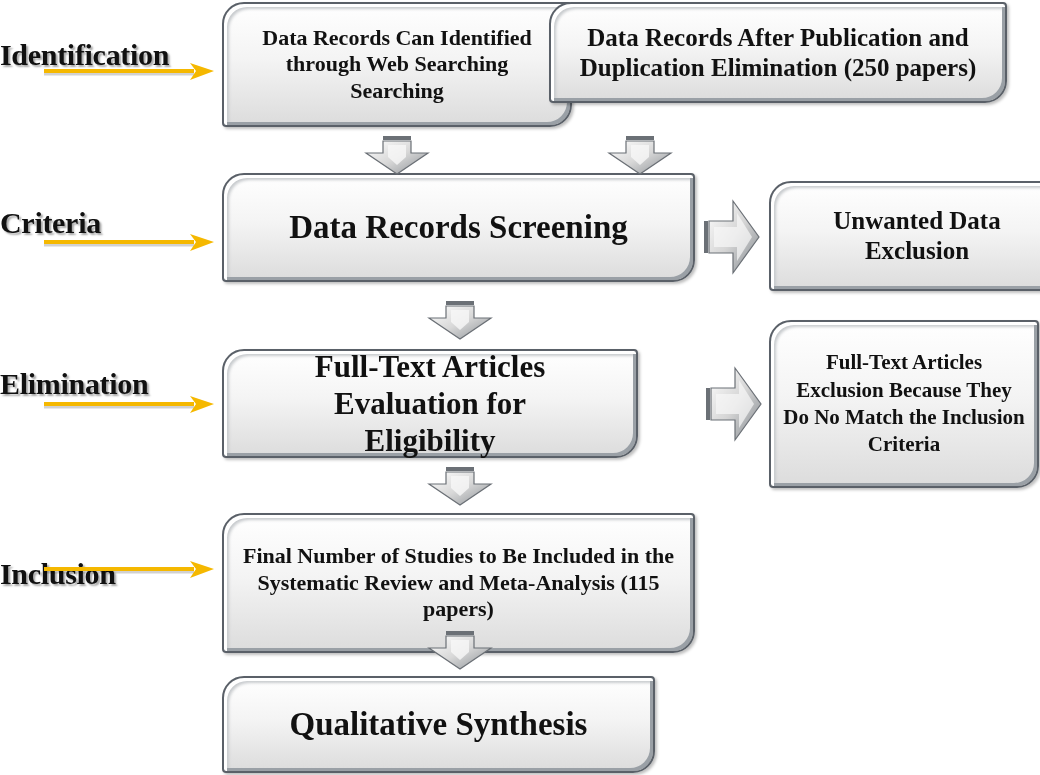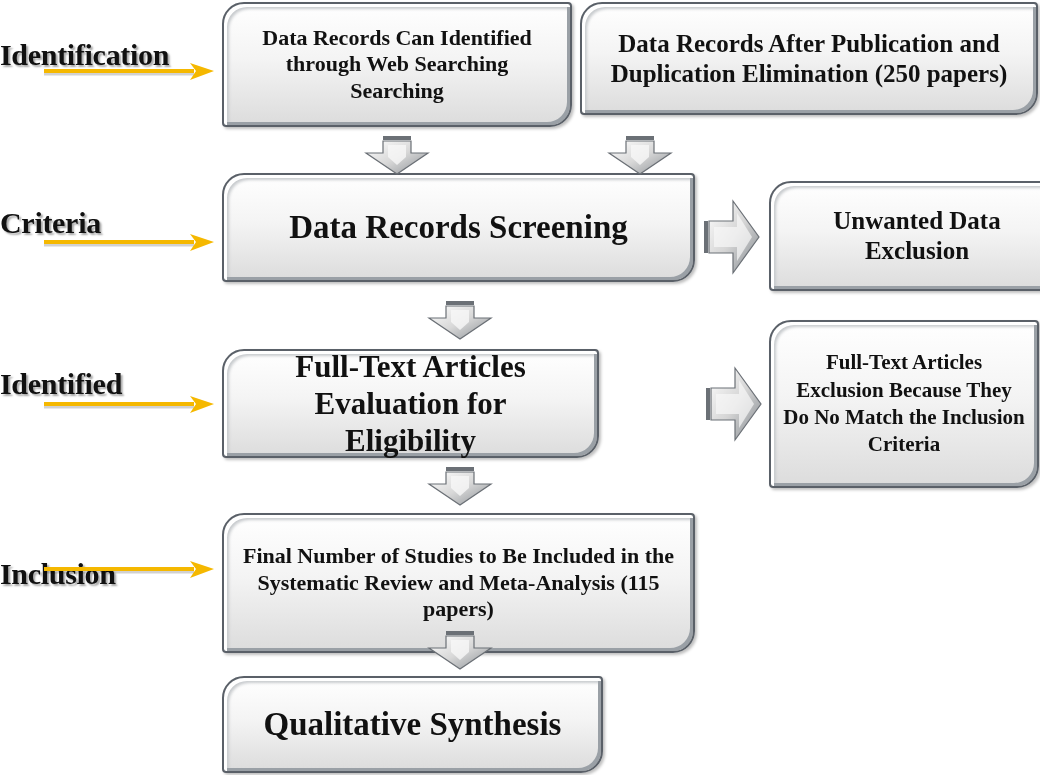--- a/index.html
+++ b/index.html
@@ -31,21 +31,21 @@
     <linearGradient id="grayArrowGradR" x1="0" y1="0" x2="1" y2="1">
       <stop offset="0" stop-color="#ffffff"></stop>
       <stop offset="0.5" stop-color="#d5d5d5"></stop>
       <stop offset="1" stop-color="#80868c"></stop>
     </linearGradient>
   </defs>
 </svg>
 
 <div class="stage-label" style="top:38px;">Identification</div>
 <div class="stage-label" style="top:206px;">Criteria</div>
-<div class="stage-label" style="top:367px;">Identified</div>
+<div class="stage-label" style="top:367px;">Elimination</div>
 <div class="stage-label" style="top:557px;text-align:right;">Inclusion</div>
 
 <svg class="stage-arrow" style="top:62px;" viewBox="0 0 172 20">
   <line x1="0" y1="11" x2="150" y2="11" stroke="rgba(0,0,0,0.18)" stroke-width="5"></line>
   <line x1="0" y1="9" x2="150" y2="9" stroke="#f5b800" stroke-width="4"></line>
   <polygon points="146,1 170,9 146,18 152,9" fill="#f5b800"></polygon>
 </svg>
 <svg class="stage-arrow" style="top:233px;" viewBox="0 0 172 20">
   <line x1="0" y1="11" x2="150" y2="11" stroke="rgba(0,0,0,0.18)" stroke-width="5"></line>
   <line x1="0" y1="9" x2="150" y2="9" stroke="#f5b800" stroke-width="4"></line>
@@ -59,45 +59,45 @@
 <svg class="stage-arrow" style="top:560px;" viewBox="0 0 172 20">
   <line x1="0" y1="11" x2="150" y2="11" stroke="rgba(0,0,0,0.18)" stroke-width="5"></line>
   <line x1="0" y1="9" x2="150" y2="9" stroke="#f5b800" stroke-width="4"></line>
   <polygon points="146,1 170,9 146,18 152,9" fill="#f5b800"></polygon>
 </svg>
 
 <div class="box" style="left:222px; top:2px; width:350px; height:125px; font-size:22px;">
   <span style="padding:0 8px;">Data Records Can Identified through Web Searching Searching</span>
 </div>
 
-<div class="box" style="left:580px; top:2px; width:458px; height:113px; font-size:25px;">
+<div class="box" style="left:549px; top:2px; width:458px; height:101px; font-size:25px;">
   <span>Data Records After Publication and Duplication Elimination (250 papers)</span>
 </div>
 
 <div class="box" style="left:222px; top:173px; width:473px; height:109px; font-size:33px;">
   <span>Data Records Screening</span>
 </div>
 
 <div class="box" style="left:769px; top:181px; width:296px; height:110px; font-size:25px; padding:6px 28px;">
   <span>Unwanted Data Exclusion</span>
 </div>
 
-<div class="box" style="left:222px; top:349px; width:377px; height:109px; font-size:31px; padding:6px 50px;">
+<div class="box" style="left:222px; top:349px; width:416px; height:109px; font-size:31px; padding:6px 50px;">
   <span>Full-Text Articles Evaluation for Eligibility</span>
 </div>
 
 <div class="box" style="left:769px; top:320px; width:270px; height:168px; font-size:21px; padding:20px 12px; line-height:1.3;">
   <span>Full-Text Articles Exclusion Because They Do No Match the Inclusion Criteria</span>
 </div>
 
 <div class="box" style="left:222px; top:513px; width:473px; height:140px; font-size:22px; padding:6px 12px;">
   <span>Final Number of Studies to Be Included in the Systematic Review and Meta-Analysis (115 papers)</span>
 </div>
 
-<div class="box" style="left:222px; top:676px; width:381px; height:97px; font-size:33px;">
+<div class="box" style="left:222px; top:676px; width:433px; height:97px; font-size:33px;">
   <span>Qualitative Synthesis</span>
 </div>
 
 <svg class="down-arrow" style="left:364px; top:135px;" viewBox="0 0 66 40">
   <rect x="19" y="1" width="28" height="4" fill="#6b7076"></rect>
   <polygon points="19,6 47,6 47,18 64,18 33,39 2,18 19,18" fill="url(#grayArrowGrad)" stroke="#6b7076" stroke-width="1.2"></polygon>
   <polygon points="24,10 42,10 42,22 33,30 24,22" fill="#f8f8f8" opacity="0.8"></polygon>
 </svg>
 <svg class="down-arrow" style="left:607px; top:135px;" viewBox="0 0 66 40">
   <rect x="19" y="1" width="28" height="4" fill="#6b7076"></rect>

